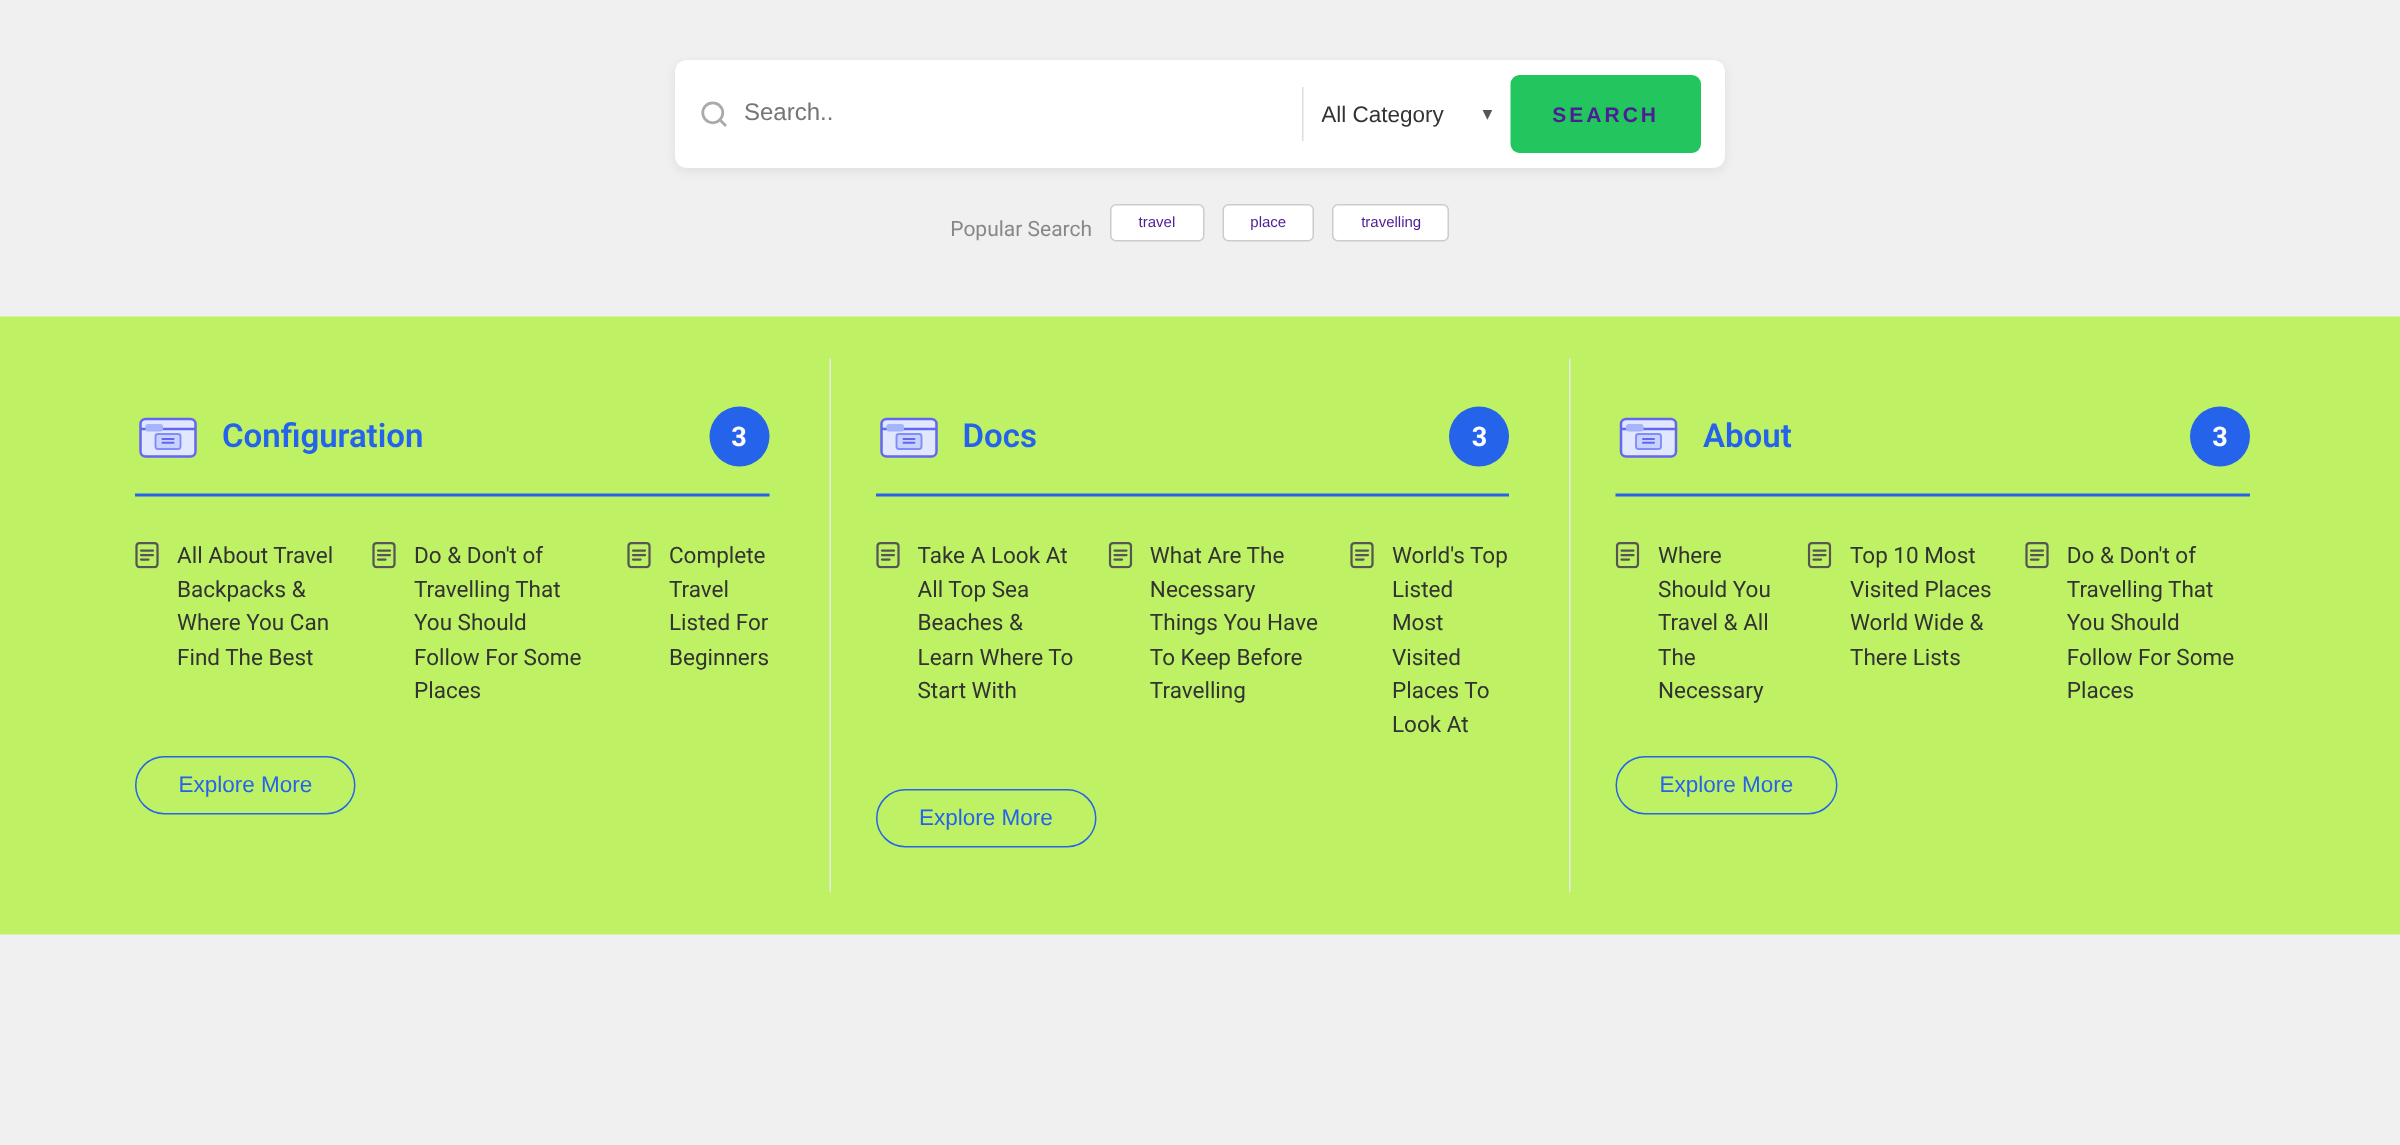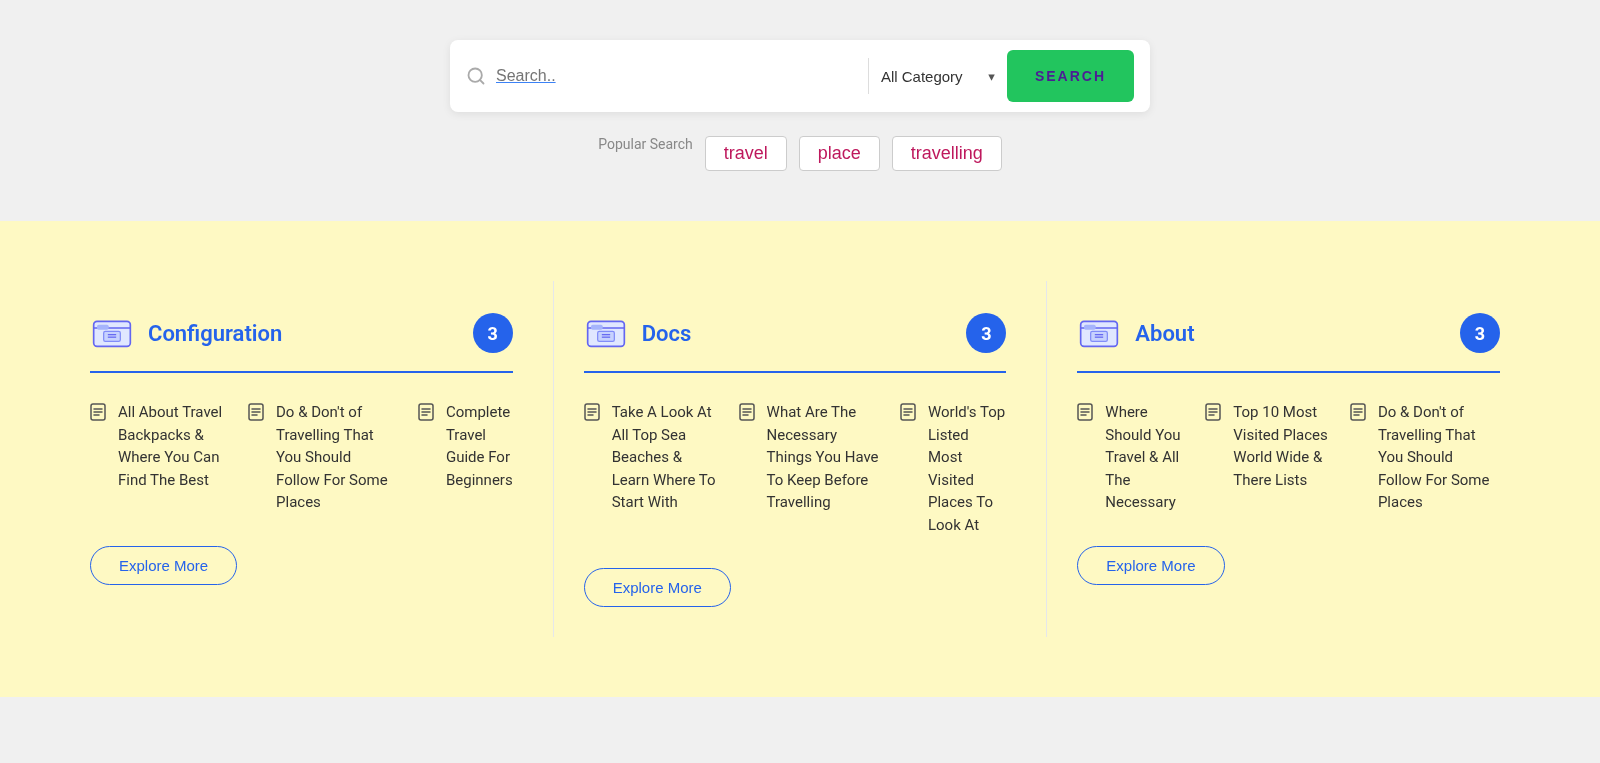--- a/index.html
+++ b/index.html
@@ -37,21 +37,20 @@
       align-items: center;
     }
 
     .search-input {
       flex: 1;
       border: none;
       outline: none;
       font-size: 16px;
       color: #3b82f6;
       background: transparent;
-      text-decoration: underline;
     }
 
     .search-divider {
       width: 1px;
       height: 36px;
       background: #ddd;
       margin: 0 12px;
     }
 
     .category-select {
@@ -90,44 +89,44 @@
       height: 52px;
       font-size: 14px;
       font-weight: 700;
       letter-spacing: 2px;
       cursor: pointer;
       white-space: nowrap;
     }
 
     .popular-search {
       display: flex;
-      align-items: flex-start;
+      align-items: flex-end;
       gap: 12px;
       margin-top: 24px;
     }
 
     .popular-label {
       color: #888;
       font-size: 14px;
     }
 
     .popular-tag {
       border: 1px solid #ccc;
       border-radius: 4px;
       padding: 6px 18px;
-      font-size: 18px;
-      color: #be185d;
+      font-size: 10px;
+      color: #4c1d95;
       background: #fff;
       cursor: pointer;
     }
 
     
     .cards-section {
-      background: #fef9c3;
-      padding: 60px 60px;
+      background: #bef264;
+      padding: 28px 60px;
       display: flex;
       gap: 0;
       justify-content: center;
     }
 
     .card {
       flex: 1;
       padding: 30px 40px 30px 30px;
       border-right: 1px solid #e5e7eb;
       max-width: 520px;
@@ -287,21 +286,21 @@
       </svg></span>
           <span>Do &amp; Don't of Travelling That You Should Follow For Some Places</span>
         </li>
         <li class="card-item">
           <span class="doc-icon"><svg width="16" height="18" viewBox="0 0 16 18" fill="none" stroke="#555" stroke-width="1.5" stroke-linecap="round" stroke-linejoin="round">
         <rect x="1" y="1" width="14" height="16" rx="2" ry="2"></rect>
         <line x1="4" y1="6" x2="12" y2="6"></line>
         <line x1="4" y1="9" x2="12" y2="9"></line>
         <line x1="4" y1="12" x2="9" y2="12"></line>
       </svg></span>
-          <span>Complete Travel Guide For Beginners</span>
+          <span>Complete Travel Listed For Beginners</span>
         </li>
       </ul><button class="explore-btn">Explore More</button></div>
     <div class="card"><div class="card-header">
         <div class="card-header-left">
           <div class="card-icon">
             <svg width="40" height="40" viewBox="0 0 48 48" fill="none">
       <rect x="2" y="10" width="44" height="30" rx="4" ry="4" fill="#e0e7ff" stroke="#6366f1" stroke-width="2"></rect>
       <path d="M2 18h44" stroke="#6366f1" stroke-width="2"></path>
       <rect x="6" y="14" width="14" height="6" rx="2" fill="#a5b4fc"></rect>
       <rect x="14" y="22" width="20" height="12" rx="2" fill="#c7d2fe" stroke="#818cf8" stroke-width="1.5"></rect>

